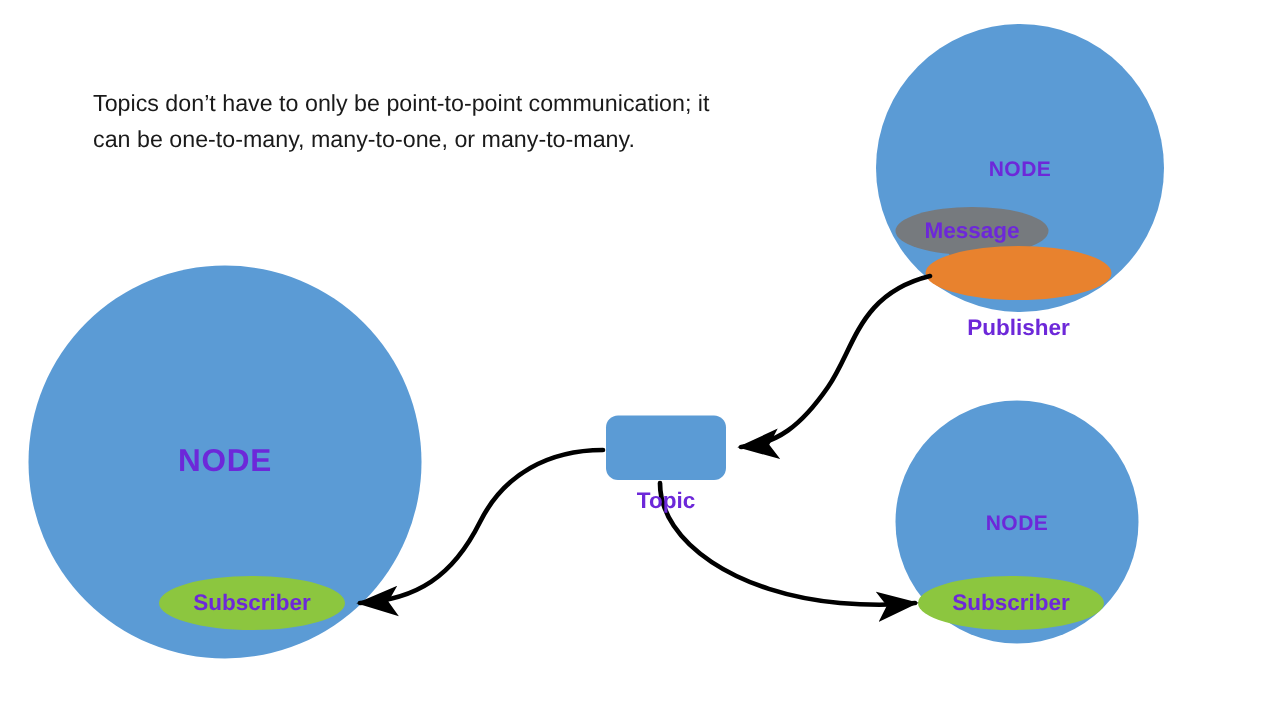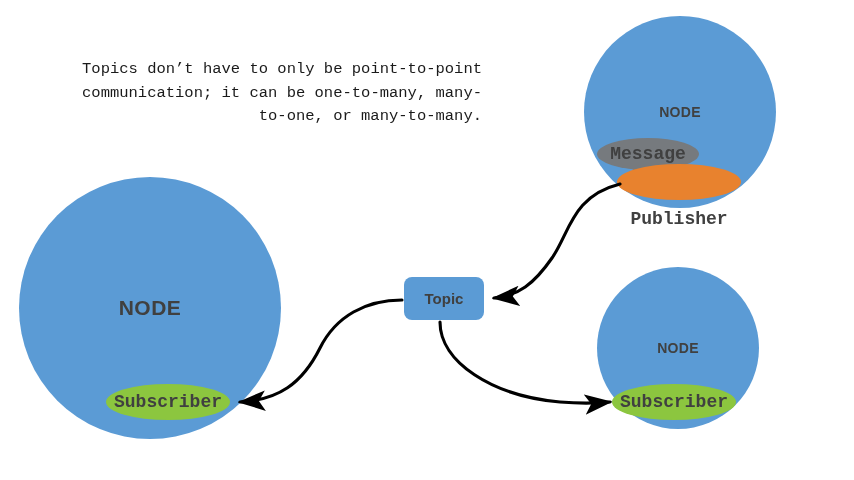--- a/index.html
+++ b/index.html
@@ -25,37 +25,36 @@
     height: 480px;
   }
   .caption {
     position: absolute;
     left: 62px;
     top: 58px;
     width: 420px;
     font-size: 15.5px;
     line-height: 1.52;
     color: #1a1a1a;
-    font-family: Liberation Mono, monospace;
+    font-family: Liberation Sans, sans-serif;
     white-space: pre-line;
-    text-align: right;
   }
   .shape-label {
     position: absolute;
-    color: #404040;
+    color: #6d28d9;
     font-weight: bold;
     font-family: "Liberation Sans", sans-serif;
     pointer-events: none;
     white-space: nowrap;
     transform: translate(-50%, -50%);
   }
   .node-label-large { font-size: 21px; letter-spacing: 0.5px; }
   .node-label-small { font-size: 14px; letter-spacing: 0.3px; }
-  .pill-label { font-size: 18px; font-family: Liberation Mono, monospace; }
-  .topic-label { font-size: 15px; }
+  .pill-label { font-size: 15px; }
+  .topic-label { font-size: 15px; margin-top: 36px; }
 </style>
 </head>
 <body>
 
 <div id="slide">
 
   <div class="caption">Topics don’t have to only be point-to-point communication; it can be one-to-many, many-to-one, or many-to-many.</div>
 
   <svg id="diagram-svg" viewBox="0 0 854 480">
     <defs>

